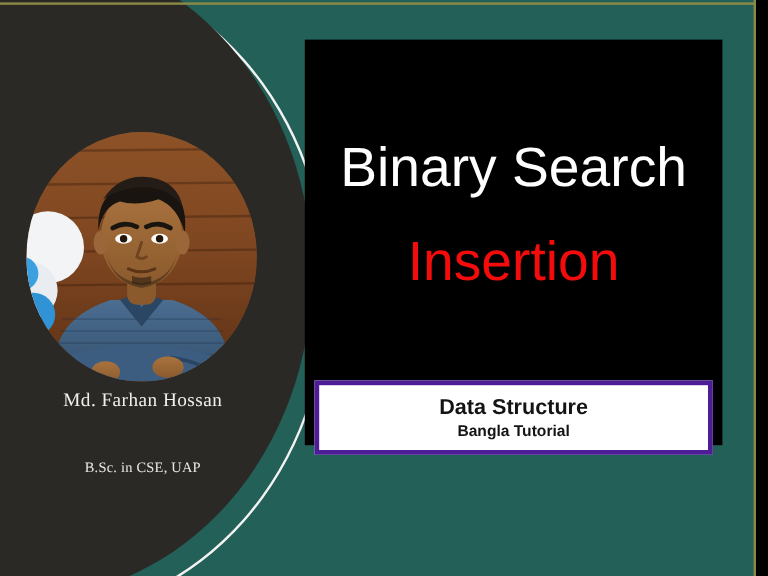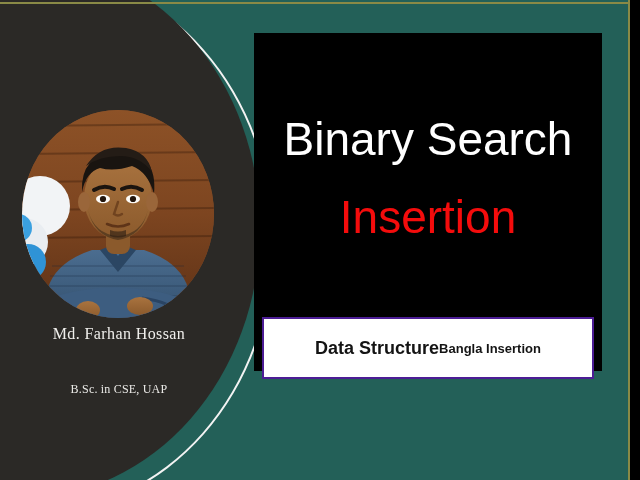--- a/index.html
+++ b/index.html
@@ -156,24 +156,24 @@
   }
 
   
   .caption-card {
     position: absolute;
     left: 8px;
     top: 284px;
     width: 332px;
     height: 62px;
     background: #ffffff;
-    border: 2px solid #4c1d95;
+    border: 4px solid #4c1d95;
     box-sizing: border-box;
     display: flex;
-    flex-direction: row;
+    flex-direction: column;
     align-items: center;
     justify-content: center;
   }
   .caption-main {
     color: #141414;
     font-size: 18px;
     font-weight: bold;
     line-height: 1.15;
     white-space: nowrap;
   }
@@ -277,17 +277,17 @@
   <div class="presenter-sub">B.Sc. in CSE, UAP</div>
 
   <div class="panel">
     <div class="panel-inner">
       <div class="title-line">Binary Search</div>
       <div class="title-accent">Insertion</div>
     </div>
 
     <div class="caption-card">
       <div class="caption-main">Data Structure</div>
-      <div class="caption-sub">Bangla Insertion</div>
+      <div class="caption-sub">Bangla Tutorial</div>
     </div>
   </div>
 
 </div>
 
 </body></html>

